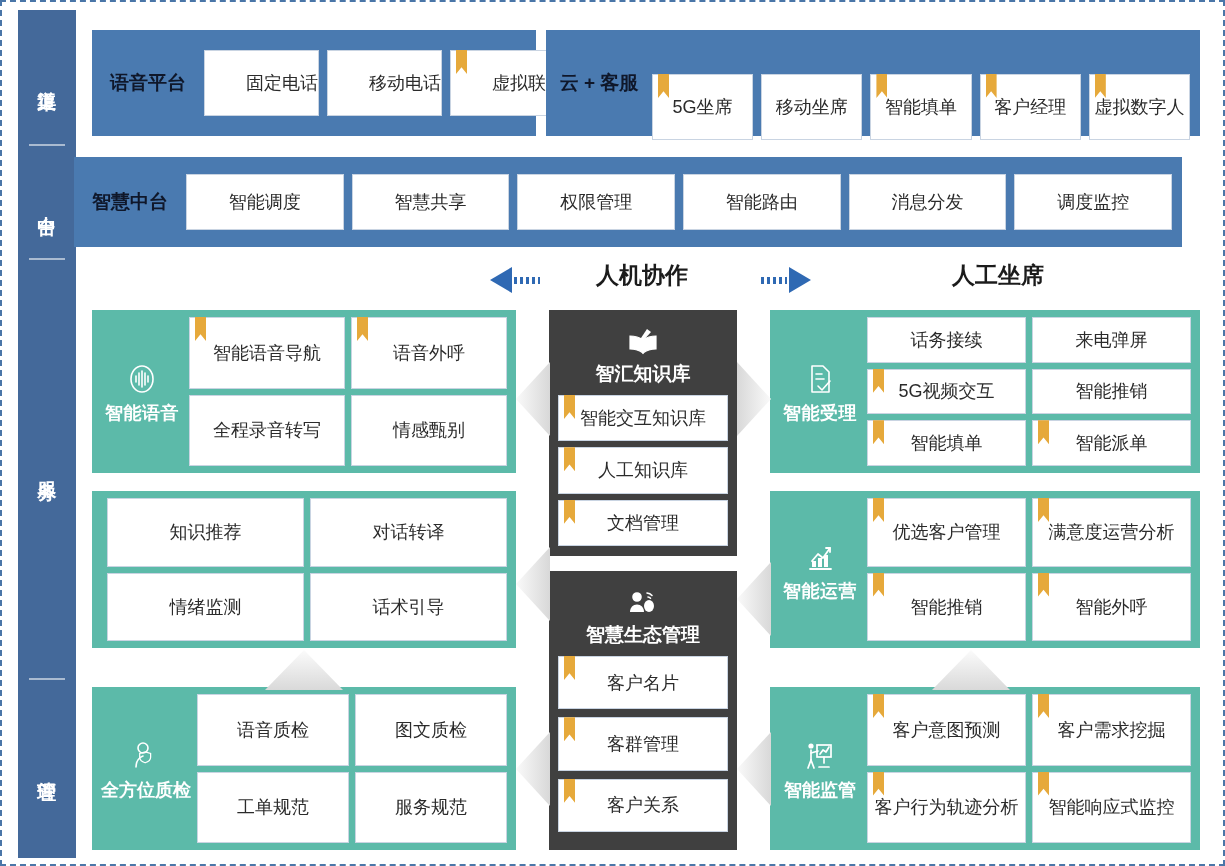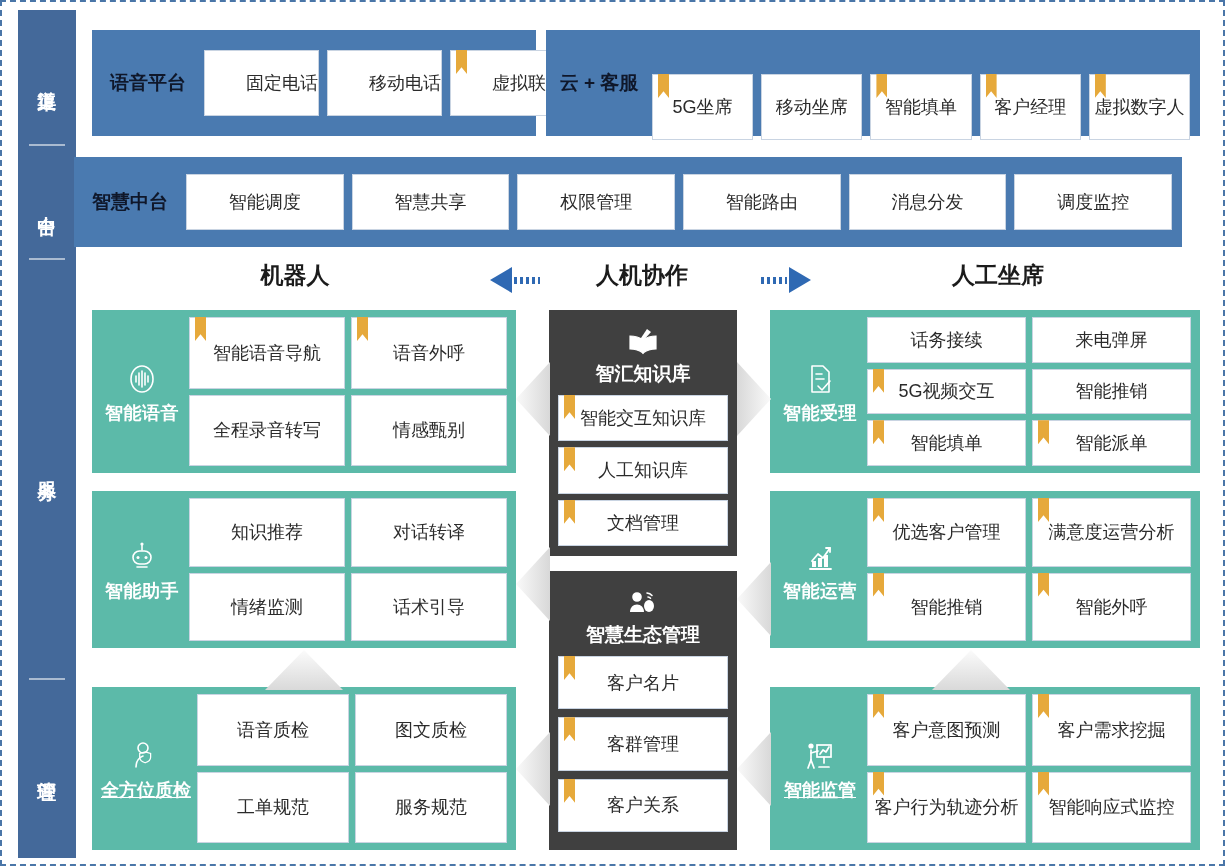--- a/index.html
+++ b/index.html
@@ -186,21 +186,21 @@
   .grid2.rows2 { grid-template-rows: 1fr 1fr; }
 
   #bVoice   { left: 90px; top: 308px; width: 424px; height: 163px; }
   #bAssist  { left: 90px; top: 489px; width: 424px; height: 157px; }
   #bQuality { left: 90px; top: 685px; width: 424px; height: 163px; }
   #bAccept  { left: 768px; top: 308px; width: 430px; height: 163px; }
   #bOperate { left: 768px; top: 489px; width: 430px; height: 157px; }
   #bSupervise { left: 768px; top: 685px; width: 430px; height: 163px; }
 
   #bQuality .tblock-left .ttl,
-  #bSupervise .tblock-left .ttl { letter-spacing: 0; text-decoration: underline; }
+  #bSupervise .tblock-left .ttl { letter-spacing: 0; }
 
   
   .cblock {
     position: absolute;
     background: #404040;
     padding: 16px 9px 10px;
     display: flex;
     flex-direction: column;
   }
   .cblock-head {
@@ -284,21 +284,20 @@
     <div class="band-cells">
       <div class="cell">智能调度</div>
       <div class="cell">智慧共享</div>
       <div class="cell">权限管理</div>
       <div class="cell">智能路由</div>
       <div class="cell">消息分发</div>
       <div class="cell">调度监控</div>
     </div>
   </div>
 
-  <div class="col-head" id="headRobot">机器人</div>
   <div class="hdr-arrow" id="arrowLeftHdr">
     <div class="tri l"></div>
       <div class="tail"></div>
   </div>
   <div class="col-head" id="headCollab">人机协作</div>
   <div class="hdr-arrow" id="arrowRightHdr">
     <div class="tail"></div>
       <div class="tri r"></div>
   </div>
   <div class="col-head" id="headAgent">人工坐席</div>
@@ -319,33 +318,20 @@
     </div>
     <div class="grid2 rows2">
       <div class="cell bm">智能语音导航</div>
       <div class="cell bm">语音外呼</div>
       <div class="cell">全程录音转写</div>
       <div class="cell">情感甄别</div>
     </div>
   </div>
 
   <div class="tblock" id="bAssist">
-    <div class="tblock-left">
-      <span class="ico">
-        <svg viewBox="0 0 40 40" width="40" height="40" fill="none" stroke="#ffffff" stroke-width="1.6">
-          <line x1="20" y1="8" x2="20" y2="13" stroke-linecap="round"></line>
-          <circle cx="20" cy="7" r="1.6" fill="#ffffff" stroke="none"></circle>
-          <rect x="11" y="14" width="18" height="13" rx="6.5"></rect>
-          <circle cx="16" cy="20.5" r="1.5" fill="#ffffff" stroke="none"></circle>
-          <circle cx="24" cy="20.5" r="1.5" fill="#ffffff" stroke="none"></circle>
-          <line x1="15" y1="30" x2="25" y2="30" stroke-linecap="round"></line>
-        </svg>
-      </span>
-      <span class="ttl">智能助手</span>
-    </div>
     <div class="grid2 rows2">
       <div class="cell">知识推荐</div>
       <div class="cell">对话转译</div>
       <div class="cell">情绪监测</div>
       <div class="cell">话术引导</div>
     </div>
   </div>
 
   <div class="tblock" id="bQuality">
     <div class="tblock-left">

